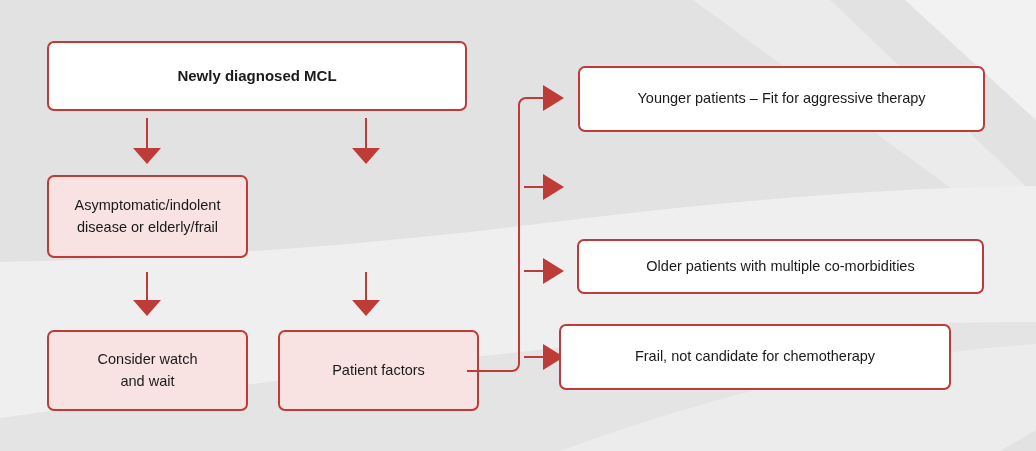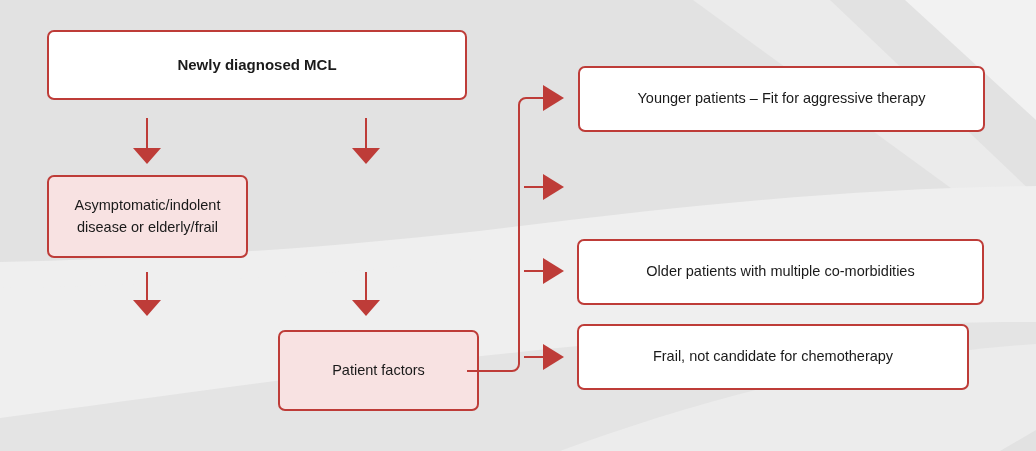--- a/index.html
+++ b/index.html
@@ -75,21 +75,21 @@
     <rect x="0" y="0" width="1036" height="451" fill="#e2e2e2"></rect>
     <path d="M693,0 L830,0 L1036,196 L1036,250 Z" fill="#ebebeb"></path>
     <path d="M905,0 L1036,0 L1036,120 Z" fill="#f2f2f2"></path>
     <path d="M0,262 C180,258 360,246 520,226 C700,204 860,188 1036,186 L1036,451 L0,451 Z" fill="#efefef"></path>
     <path d="M0,288 C150,286 330,276 480,258 L480,451 L0,451 Z" fill="#efefef"></path>
     <path d="M0,418 C150,398 330,372 520,352 C720,330 900,322 1036,322 L1036,451 L0,451 Z" fill="#e4e4e4"></path>
     <path d="M560,451 C700,400 860,356 1036,344 L1036,451 Z" fill="#ececec"></path>
     <path d="M1000,451 L1036,430 L1036,451 Z" fill="#e2e2e2"></path>
   </svg>
 
-  <div class="node white title" style="left:47px; top:30px; width:420px; height:70px;">
+  <div class="node white title" style="left:47px; top:41px; width:420px; height:70px;">
     <span class="label">Newly diagnosed MCL</span>
   </div>
 
   <div class="vline" style="left:146px; top:118px; height:30px;"></div>
   <div class="arrow-down" style="left:133px; top:148px;"></div>
 
   <div class="vline" style="left:365px; top:118px; height:30px;"></div>
   <div class="arrow-down" style="left:352px; top:148px;"></div>
 
   <div class="node pink body" style="left:47px; top:175px; width:201px; height:83px; white-space:pre-line;">
@@ -97,20 +97,24 @@
 disease or elderly/frail</span>
   </div>
 
 
   <div class="vline" style="left:146px; top:272px; height:28px;"></div>
   <div class="arrow-down" style="left:133px; top:300px;"></div>
 
   <div class="vline" style="left:365px; top:272px; height:28px;"></div>
   <div class="arrow-down" style="left:352px; top:300px;"></div>
 
+  <div class="node pink body" style="left:47px; top:330px; width:201px; height:81px; white-space:pre-line;">
+    <span class="label">Consider watch
+and wait</span>
+  </div>
 
   <div class="node pink body" style="left:266px; top:330px; width:201px; height:81px;margin-left:12px;">
     <span class="label">Patient factors</span>
   </div>
 
   <svg class="trunk-svg" width="1036" height="451" aria-hidden="true">
     <path d="M467,371 L512,371 A7,7 0 0 0 519,364 L519,105 A7,7 0 0 1 526,98 L556,98" fill="none" stroke="#be3c38" stroke-width="2"></path>
   </svg>
 
   <div class="arrow-right" style="left:543px; top:85px;"></div>
@@ -122,21 +126,21 @@
   <div class="arrow-right" style="left:543px; top:258px;"></div>
 
   <div class="hline" style="left:524px; top:356px; width:32px;"></div>
   <div class="arrow-right" style="left:543px; top:344px;"></div>
 
   <div class="node white right" style="left:578px; top:66px; width:407px; height:66px;">
     <span class="label">Younger patients – Fit for aggressive therapy</span>
   </div>
 
 
-  <div class="node white right" style="left:577px; top:239px; width:407px; height:66px;">
+  <div class="node white right" style="left:577px; top:239px; width:407px; height:55px;">
     <span class="label">Older patients with multiple co-morbidities</span>
   </div>
 
-  <div class="node white right" style="left:577px; top:324px; width:392px; height:66px;">
+  <div class="node white right" style="left:559px; top:324px; width:392px; height:66px;">
     <span class="label">Frail, not candidate for chemotherapy</span>
   </div>
 
 </div>
 
 </body></html>

